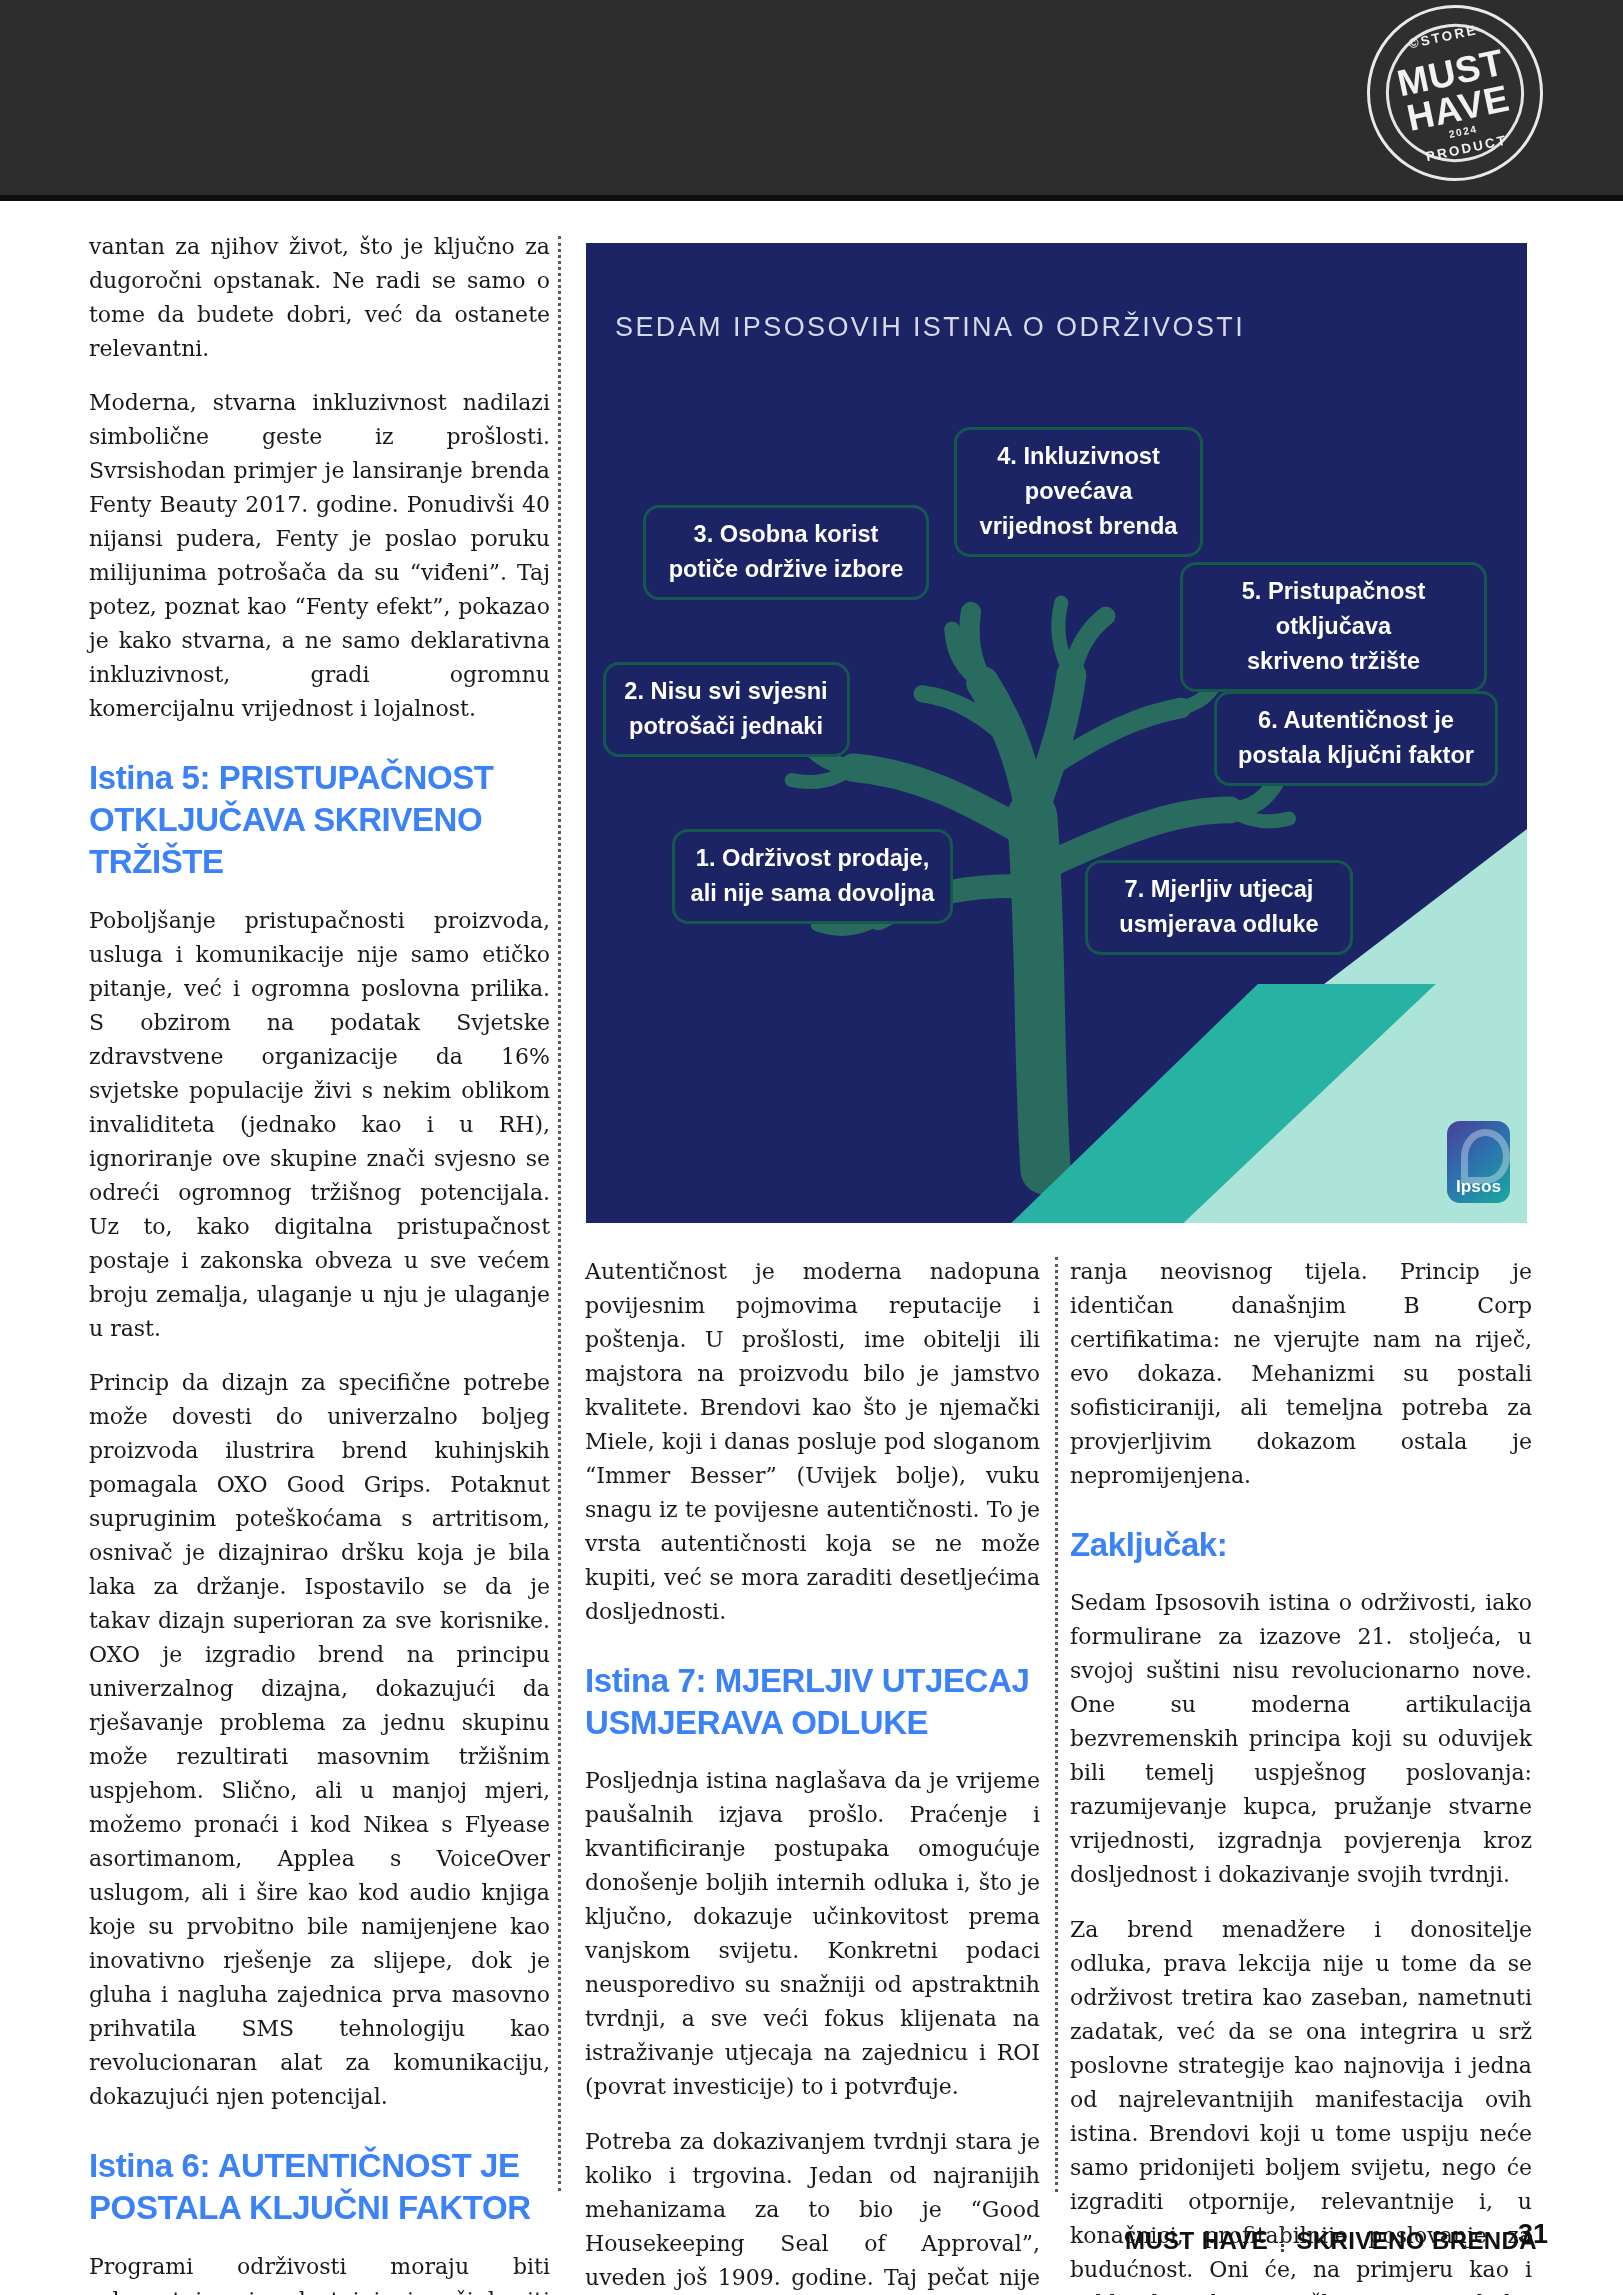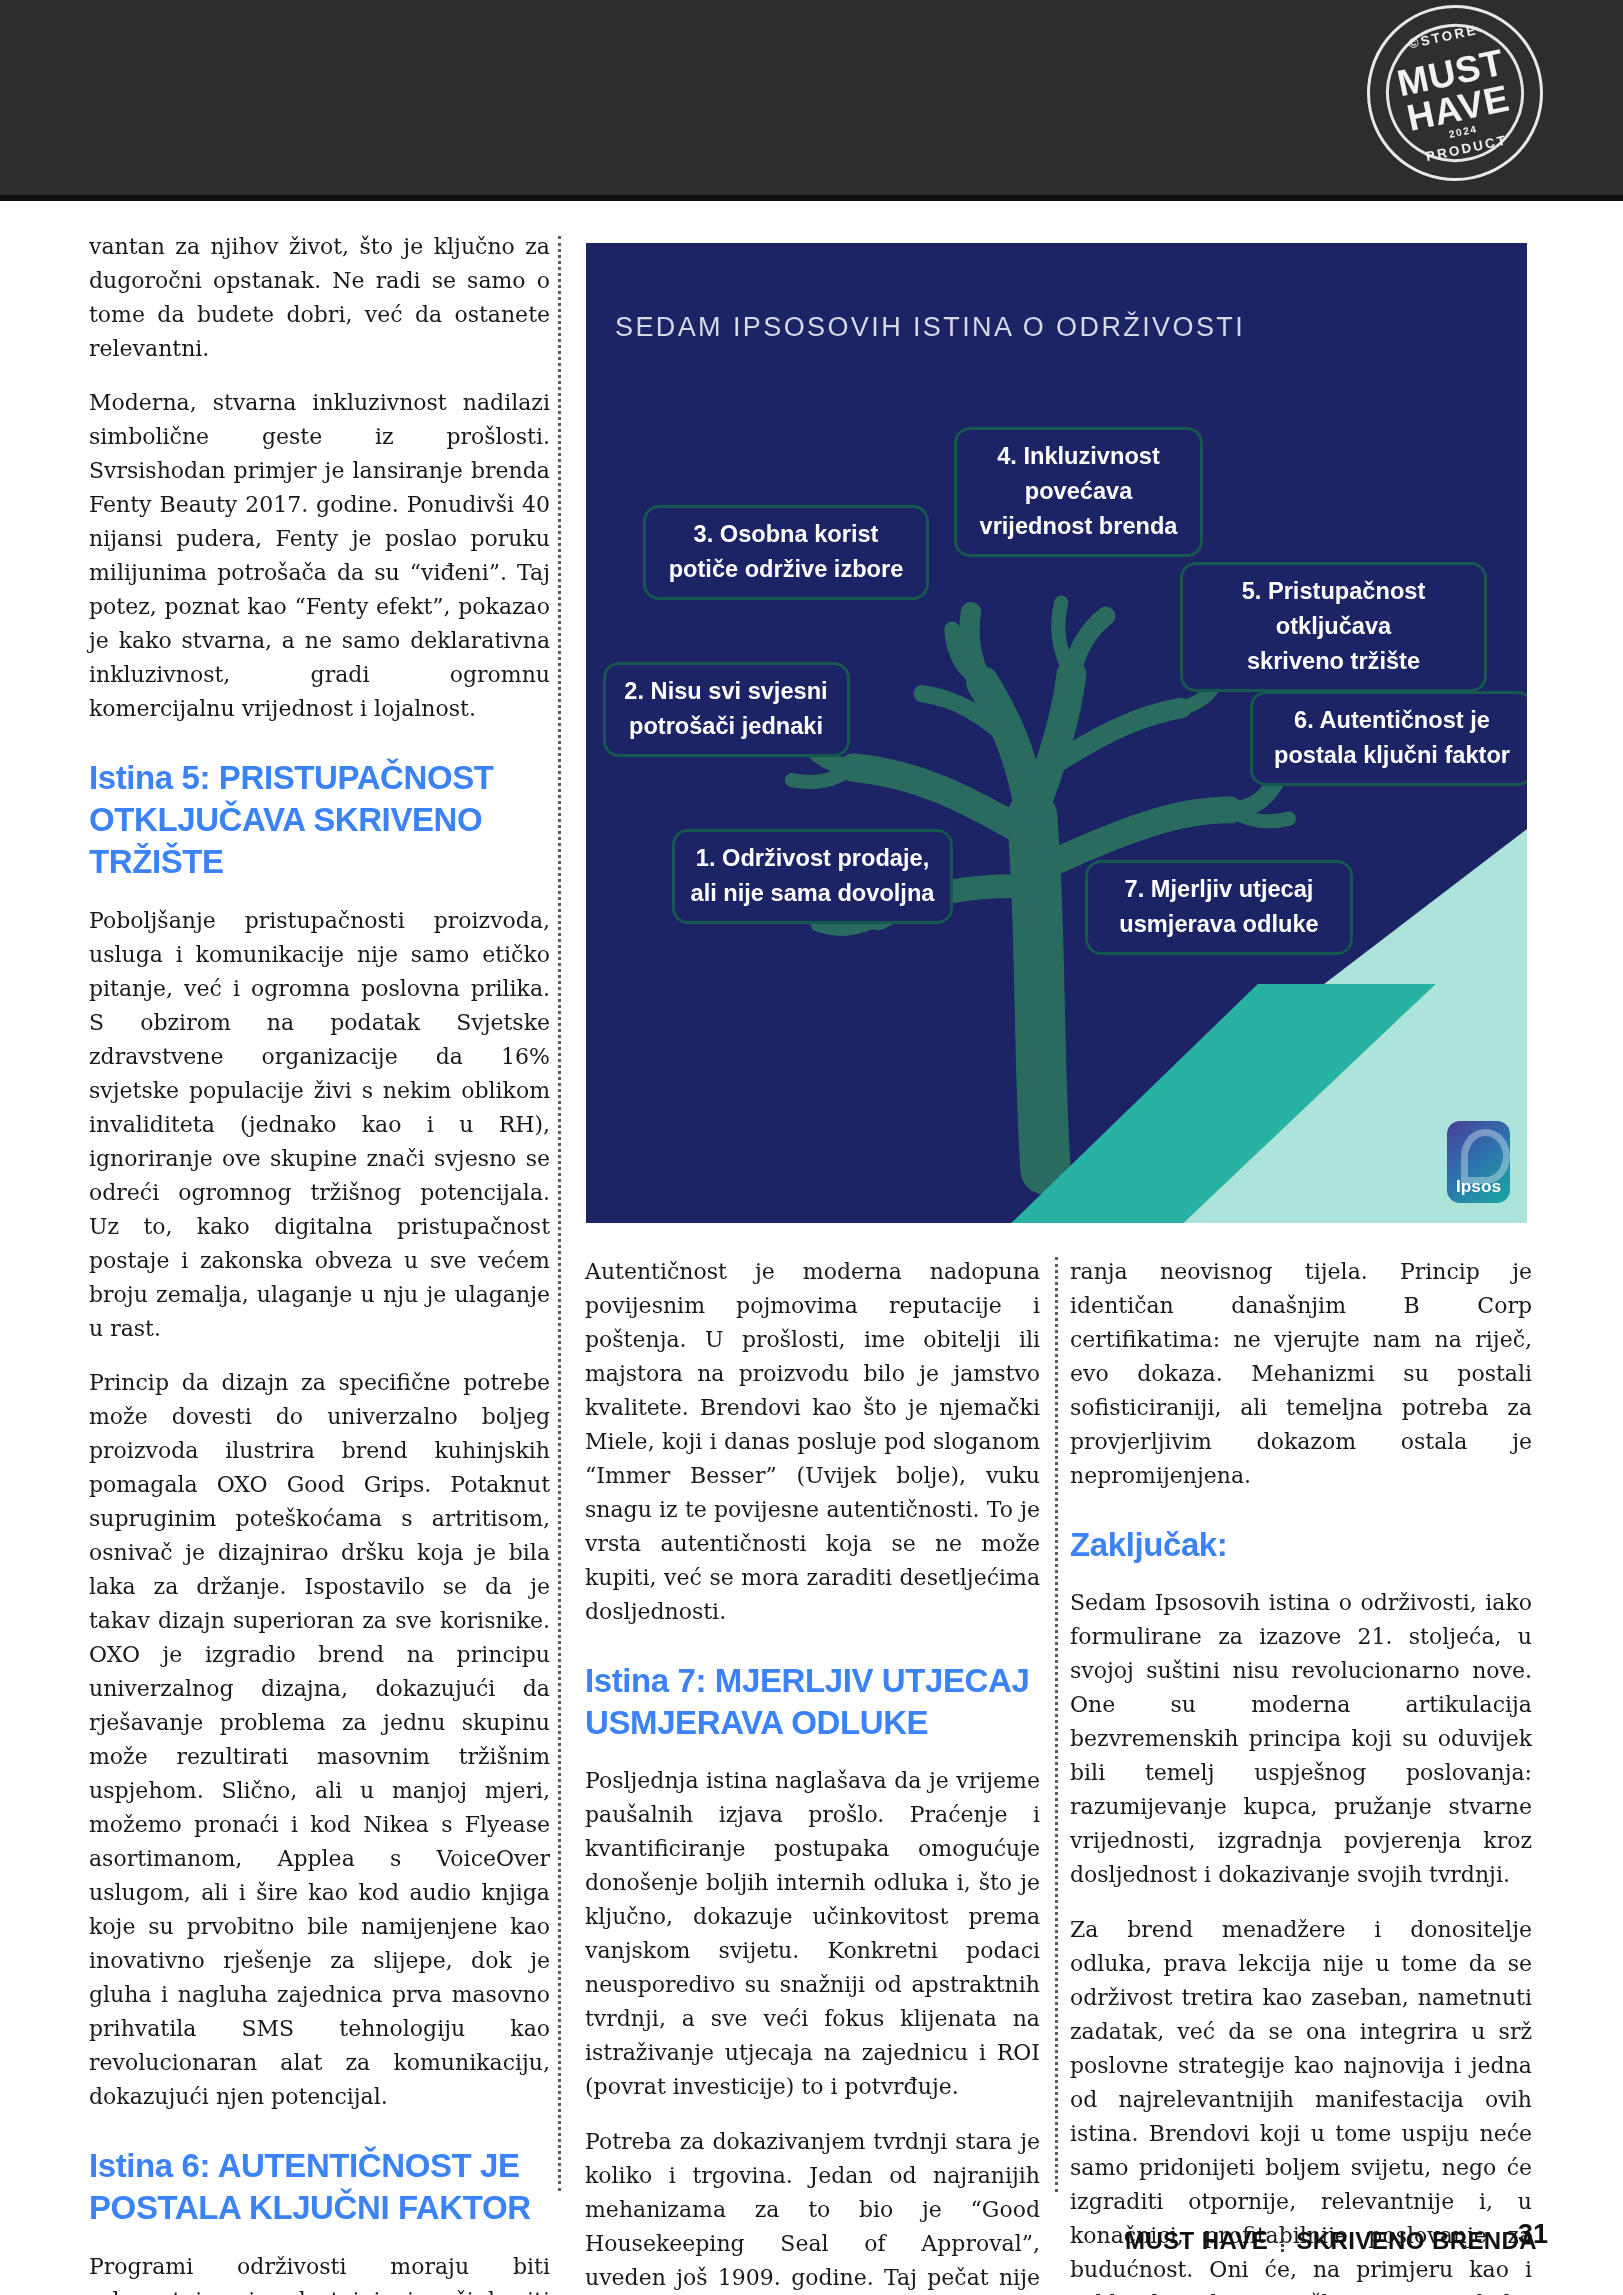--- a/index.html
+++ b/index.html
@@ -41,21 +41,21 @@
   .tealband{position:absolute;left:0;top:0;width:100%;height:100%;background:#28b2a3;z-index:3;
         clip-path:polygon(45.2% 100%,63.5% 100%,90.3% 75.6%,71.4% 75.6%);}
   .ibox{position:absolute;z-index:5;box-sizing:border-box;border:3.1px solid #15584e;border-radius:16px;
         background:#1c2466;padding:9.4px 14px;text-align:center;color:#ffffff;
         font-family:"Liberation Sans",sans-serif;font-weight:bold;font-size:23.6px;line-height:35px;}
   .ibox1{left:86px;top:586px;width:281px;}
   .ibox2{left:16.5px;top:419px;width:247px;}
   .ibox3{left:57px;top:262px;width:286px;}
   .ibox4{left:368px;top:184px;width:249px;}
   .ibox5{left:594px;top:319px;width:307px;}
-  .ibox6{left:628px;top:448px;width:284px;margin-left:36px;}
+  .ibox6{left:628px;top:448px;width:284px;}
   .ibox7{left:499px;top:617px;width:268px;}
   .ipsos{position:absolute;left:861px;top:878px;width:63px;height:82px;z-index:6;border-radius:13px;
          background:linear-gradient(140deg,#4a3f97 0%,#2e6fae 45%,#19a9a0 100%);
          display:flex;align-items:flex-end;justify-content:center;}
   .ipsos-swirl{position:absolute;left:14px;top:7.9px;width:35px;height:41px;border:7px solid rgba(255,255,255,0.35);
          border-radius:50% 50% 50% 0;}
   .ipsos-label{font-family:"Liberation Sans",sans-serif;font-weight:bold;color:#ffffff;font-size:17.3px;
          margin-bottom:6.3px;position:relative;}
   
   .footer{position:absolute;left:1125px;top:2227px;display:flex;align-items:flex-start;gap:12.6px;

